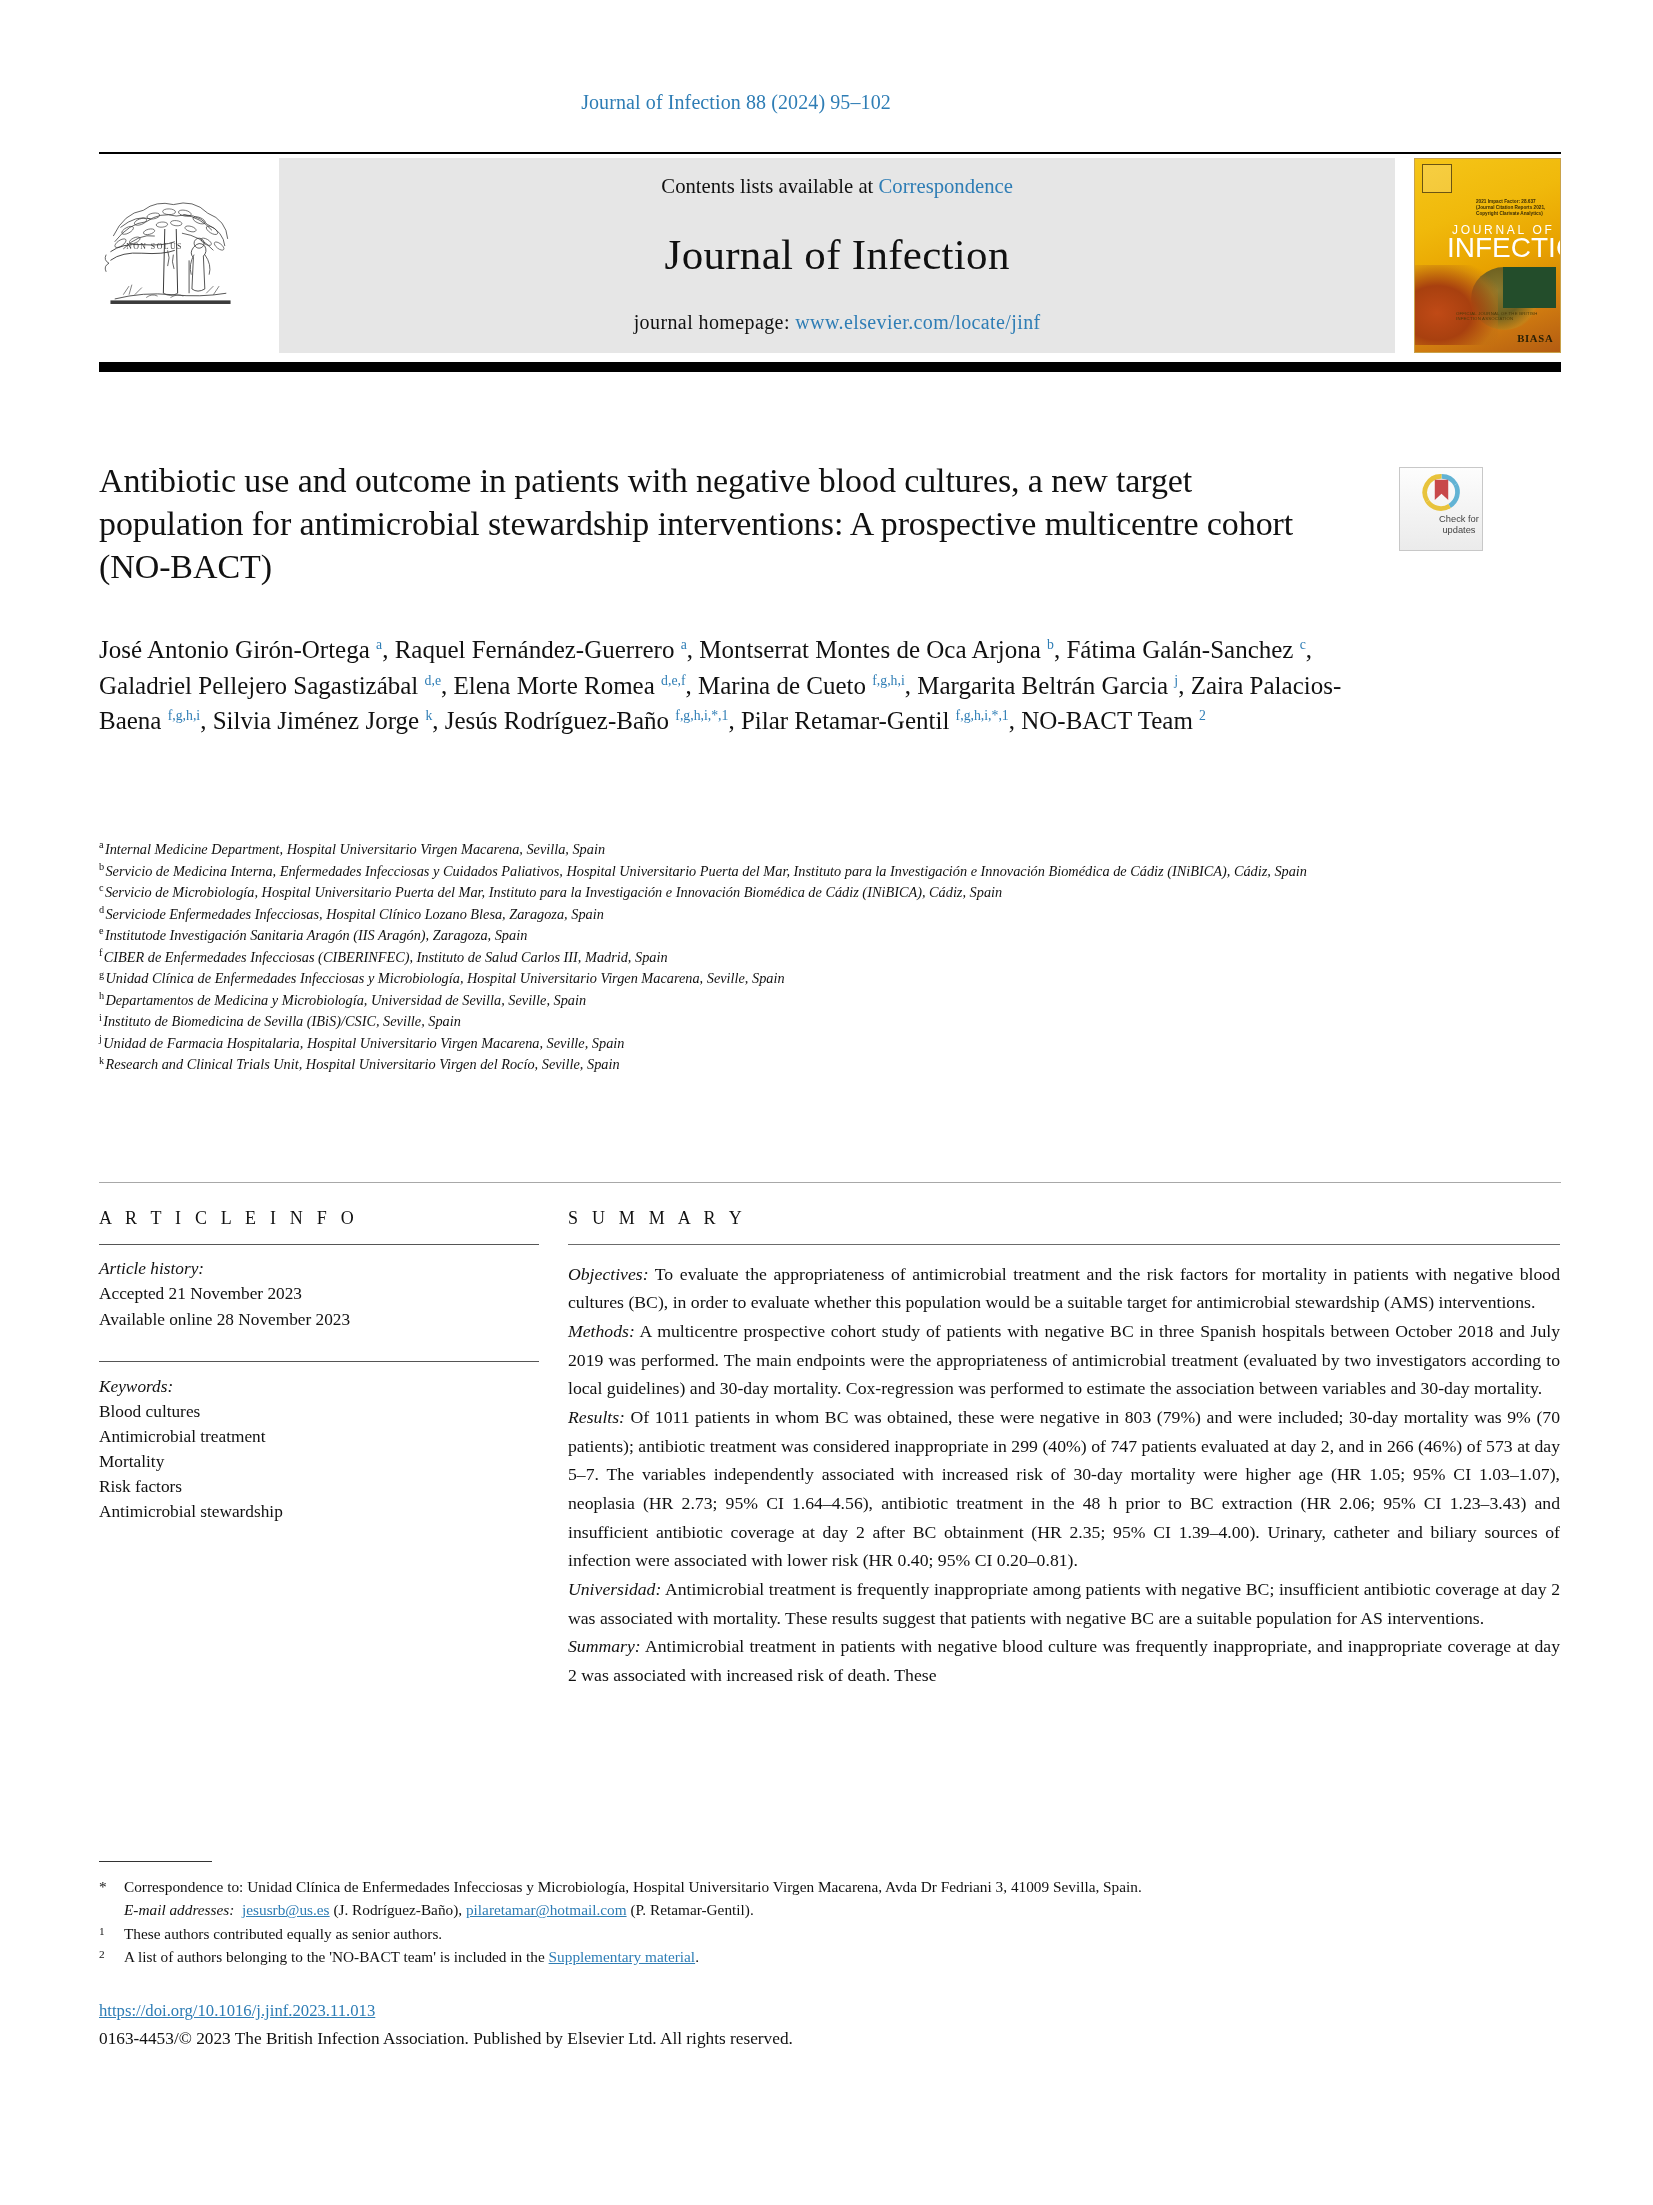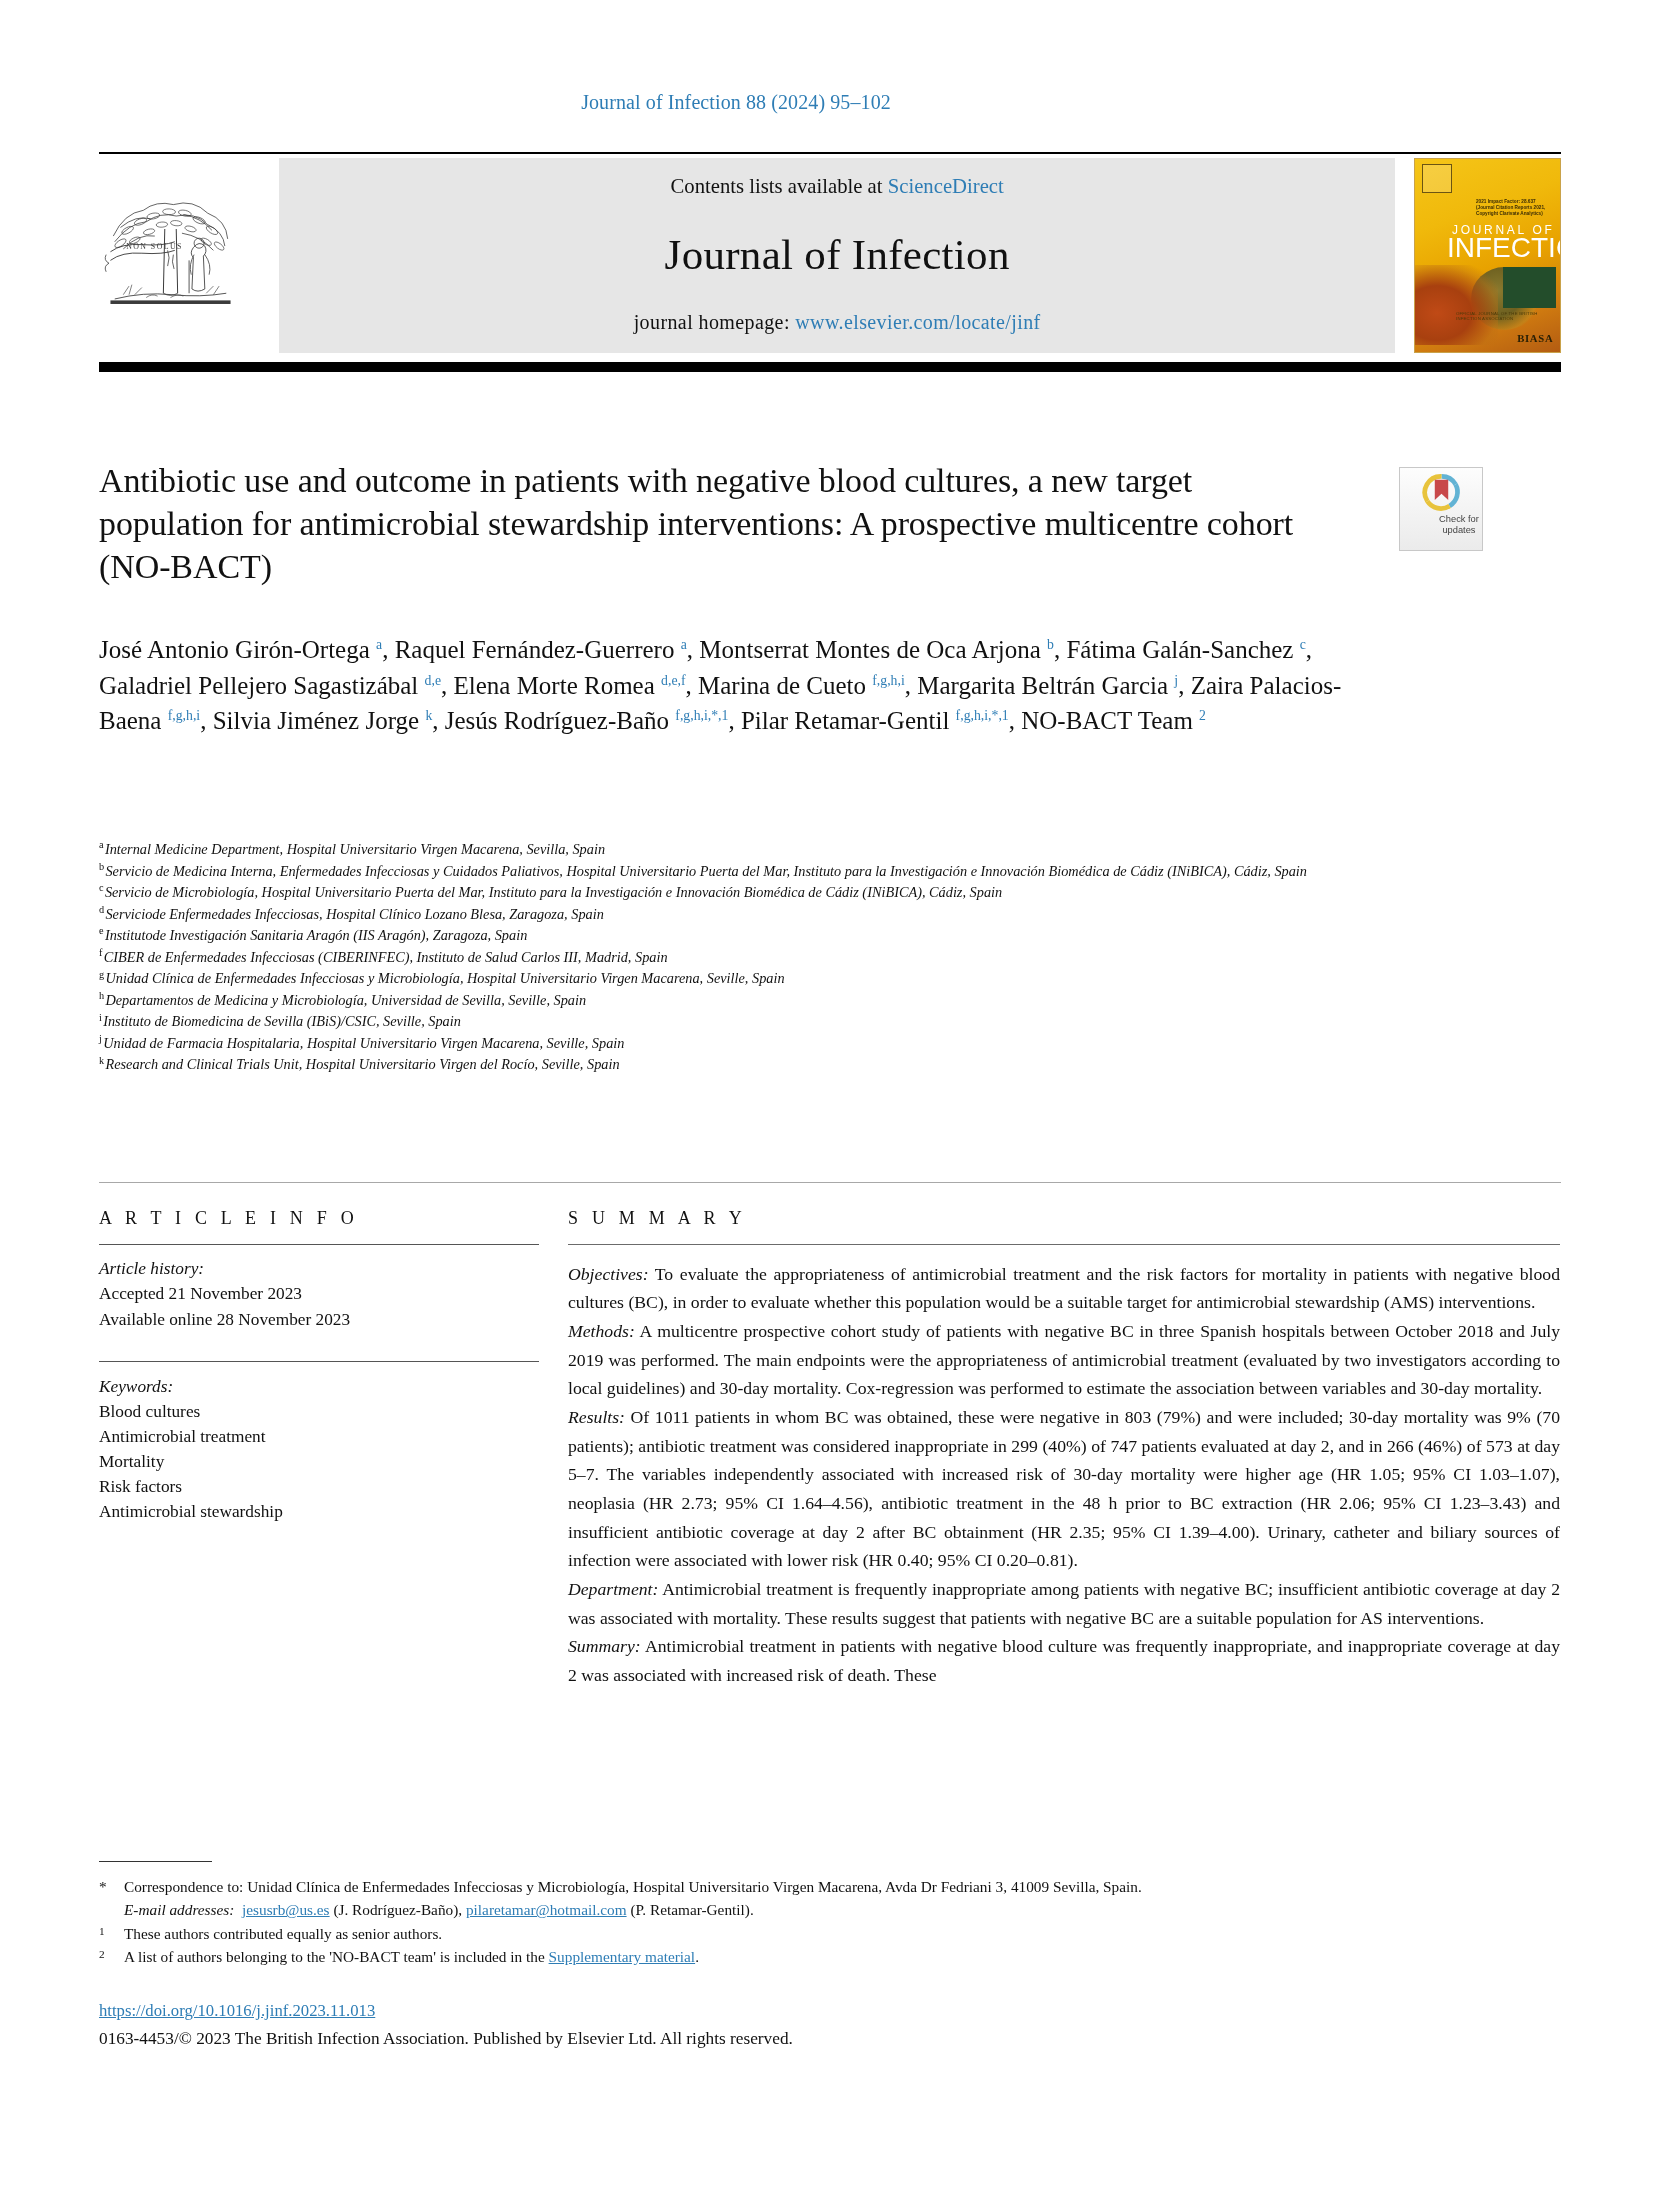--- a/index.html
+++ b/index.html
@@ -438,21 +438,21 @@
               </g>
             </g>
             <rect x="16" y="160" width="168" height="5" fill="#3b3b3b"></rect>
             <text x="38" y="88" font-family="Liberation Serif, serif" font-size="11" fill="#3b3b3b" letter-spacing="2">NON SOLUS</text>
           </svg>
         </div>
         <div class="elsevier-word">ELSEVIER</div>
       </div>
 
       <div class="masthead-center">
-        <div class="contents-line"><span>Contents lists available at </span><span class="sd-link">ScienceDirect</span></div>
+        <div class="contents-line"><span>Contents lists available at </span><span class="sd-link">Correspondence</span></div>
         <div class="journal-name">Journal of Infection</div>
         <div class="homepage-line"><span>journal homepage: </span><span class="hp-link">www.elsevier.com/locate/jinf</span></div>
       </div>
 
       <div class="cover-thumb">
         <div class="cover-elsevier-box"></div>
         <div class="cover-impact">2021 Impact Factor: 28.637 (Journal Citation Reports 2021, Copyright Clarivate Analytics)</div>
         <div class="cover-jof">JOURNAL OF</div>
         <div class="cover-infection">INFECTION</div>
         <div class="cover-blob"></div>
@@ -520,21 +520,21 @@
       </div>
   </div>
 
   <div class="col-right">
     <div class="section-head">S U M M A R Y</div>
     <div class="hr-thin-right"></div>
     <div id="summary-container">
         <p class="abstract-para"><em>Objectives:</em><span> To evaluate the appropriateness of antimicrobial treatment and the risk factors for mortality in patients with negative blood cultures (BC), in order to evaluate whether this population would be a suitable target for antimicrobial stewardship (AMS) interventions.</span></p>
         <p class="abstract-para"><em>Methods:</em><span> A multicentre prospective cohort study of patients with negative BC in three Spanish hospitals between October 2018 and July 2019 was performed. The main endpoints were the appropriateness of antimicrobial treatment (evaluated by two investigators according to local guidelines) and 30-day mortality. Cox-regression was performed to estimate the association between variables and 30-day mortality.</span></p>
         <p class="abstract-para"><em>Results:</em><span> Of 1011 patients in whom BC was obtained, these were negative in 803 (79%) and were included; 30-day mortality was 9% (70 patients); antibiotic treatment was considered inappropriate in 299 (40%) of 747 patients evaluated at day 2, and in 266 (46%) of 573 at day 5–7. The variables independently associated with increased risk of 30-day mortality were higher age (HR 1.05; 95% CI 1.03–1.07), neoplasia (HR 2.73; 95% CI 1.64–4.56), antibiotic treatment in the 48 h prior to BC extraction (HR 2.06; 95% CI 1.23–3.43) and insufficient antibiotic coverage at day 2 after BC obtainment (HR 2.35; 95% CI 1.39–4.00). Urinary, catheter and biliary sources of infection were associated with lower risk (HR 0.40; 95% CI 0.20–0.81).</span></p>
-        <p class="abstract-para"><em>Department:</em><span> Antimicrobial treatment is frequently inappropriate among patients with negative BC; insufficient antibiotic coverage at day 2 was associated with mortality. These results suggest that patients with negative BC are a suitable population for AS interventions.</span></p>
+        <p class="abstract-para"><em>Universidad:</em><span> Antimicrobial treatment is frequently inappropriate among patients with negative BC; insufficient antibiotic coverage at day 2 was associated with mortality. These results suggest that patients with negative BC are a suitable population for AS interventions.</span></p>
         <p class="abstract-para"><em>Summary:</em><span> Antimicrobial treatment in patients with negative blood culture was frequently inappropriate, and inappropriate coverage at day 2 was associated with increased risk of death. These</span></p>
       </div>
   </div>
 
   <div class="footnote-rule"></div>
   <div class="footnotes">
     <div class="fn-row">
       <div class="fn-mark star">*</div>
       <div class="fn-text">Correspondence to: Unidad Clínica de Enfermedades Infecciosas y Microbiología, Hospital Universitario Virgen Macarena, Avda Dr Fedriani 3, 41009 Sevilla, Spain.</div>
     </div>

